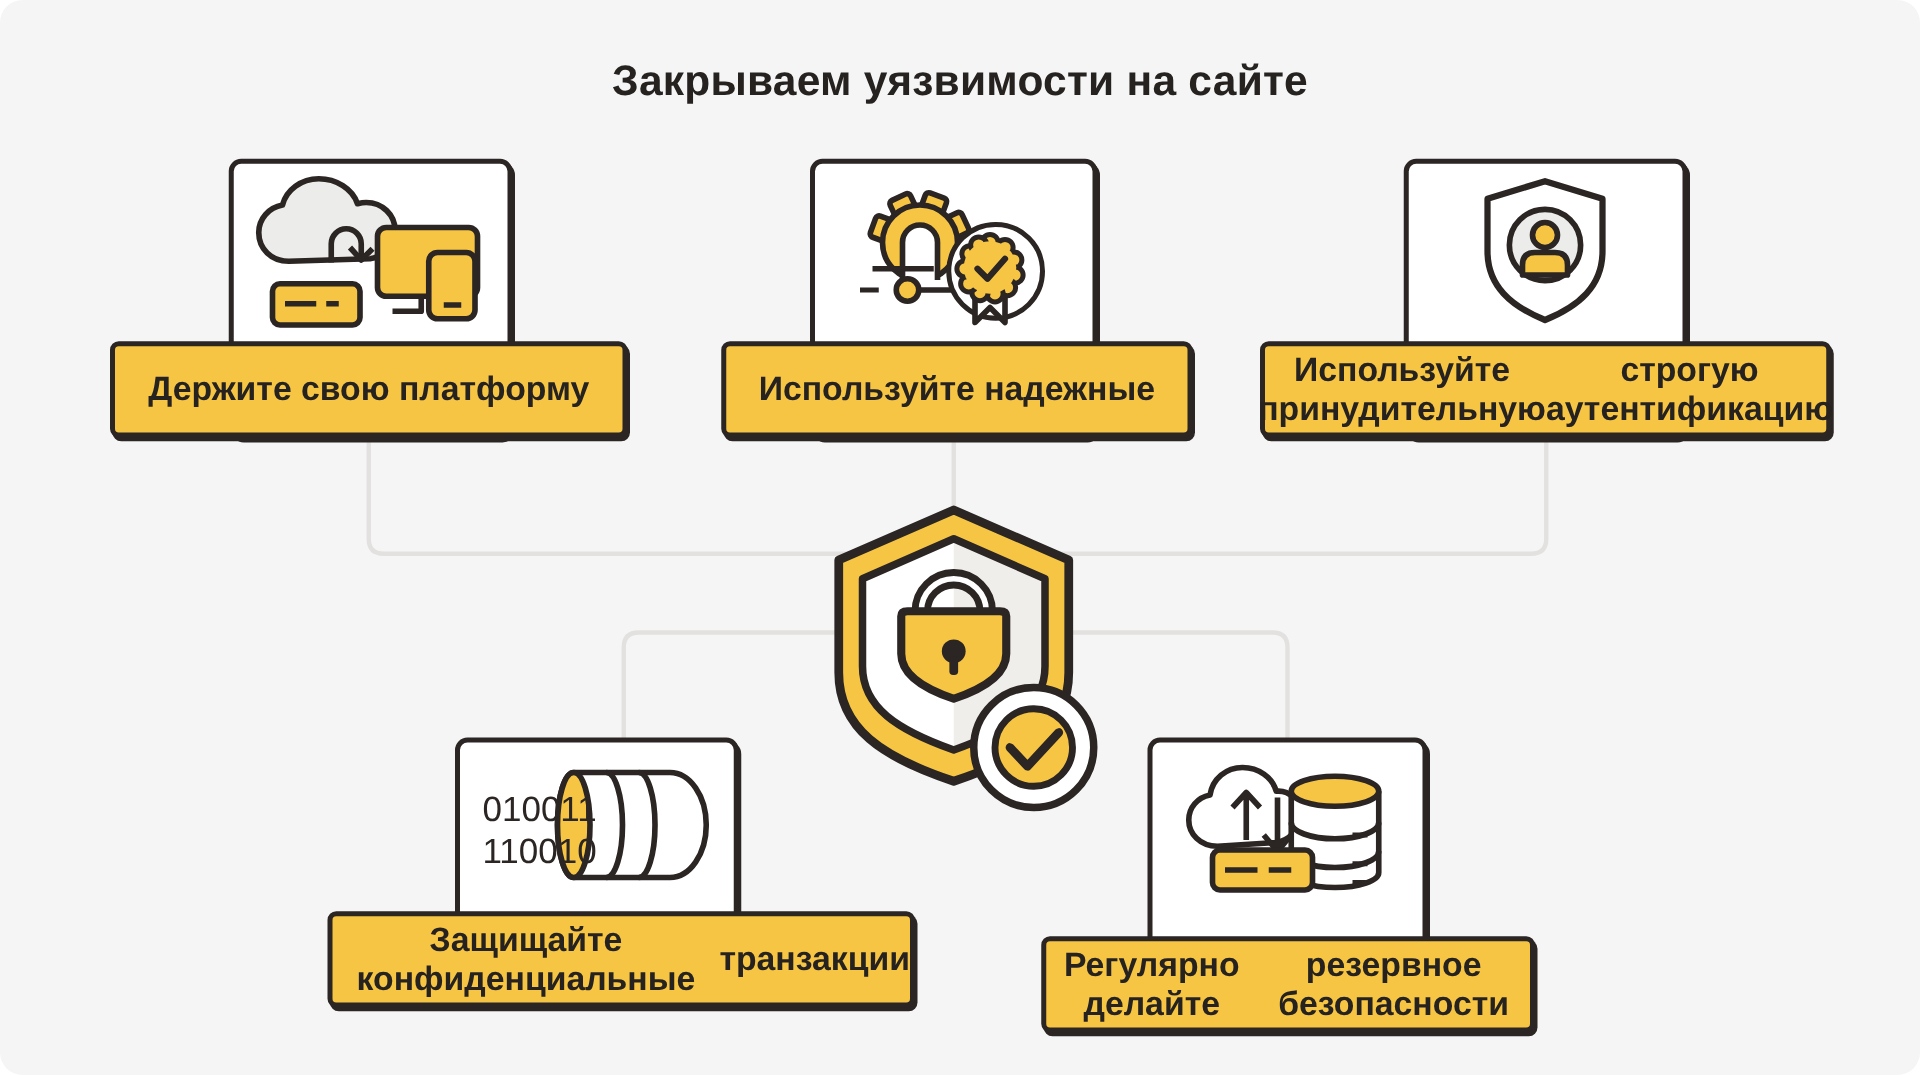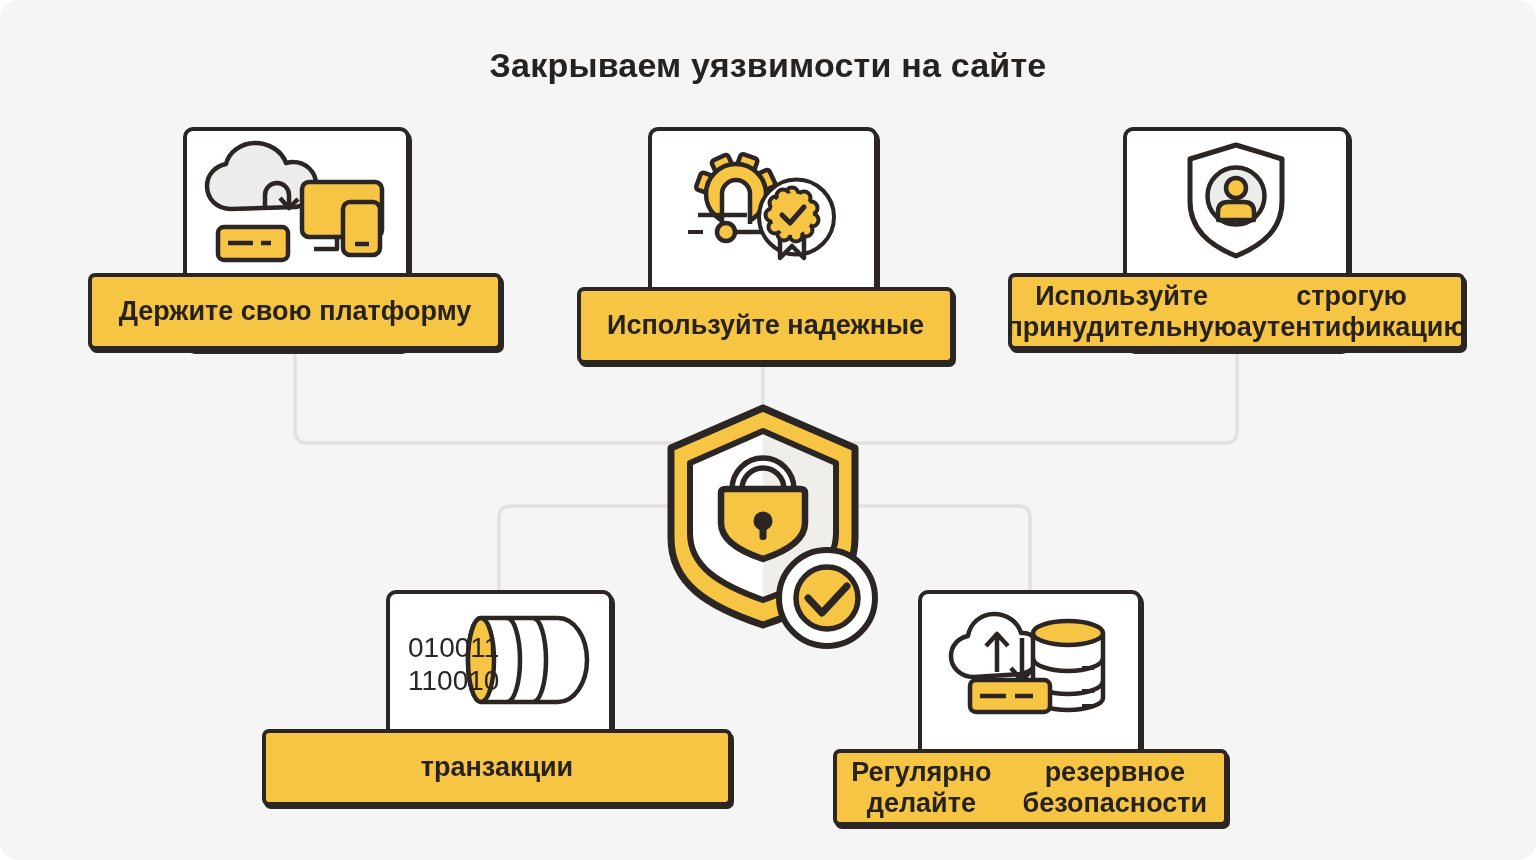--- a/index.html
+++ b/index.html
@@ -95,21 +95,21 @@
           <circle cx="123" cy="96" r="6.5" fill="#F7C544"></circle>
           <circle cx="120" cy="84" r="6.5" fill="#F7C544"></circle>
           <circle cx="124" cy="72" r="6.5" fill="#F7C544"></circle>
           <circle cx="131" cy="65" r="6.5" fill="#F7C544"></circle>
         </g>
         <circle cx="140" cy="83" r="21" fill="#F7C544" stroke="none"></circle>
         <path d="M130 84 L138 92 L152 76" fill="none" stroke-width="5" stroke-linecap="round"></path>
       </g>
     </svg>
   </div>
-  <div class="labelbar" style="left:577px; top:273px; width:377px; height:77px;margin-top:14px;">
+  <div class="labelbar" style="left:577px; top:273px; width:377px; height:77px;">
     <span>Используйте надежные</span>
   </div>
 
   <div class="iconbox" style="left:1123px; top:127px; width:227px; height:224px;">
     <svg width="219" height="216" viewBox="0 0 219 216">
       <g stroke="#2B2523" stroke-width="5" stroke-linejoin="round">
         <path d="M109 14 L155 28 V70 C155 98 136 114 109 125 C82 114 63 98 63 70 V28 Z" fill="#ffffff"></path>
         <circle cx="109" cy="65" r="28.5" fill="#ECECEA" stroke-width="4.5"></circle>
         <circle cx="109" cy="57" r="10" fill="#F7C544" stroke-width="4.5"></circle>
         <path d="M91 89 V81 Q91 71 101 71 H117 Q127 71 127 81 V89 Z" fill="#F7C544" stroke-width="4.5"></path>
@@ -130,33 +130,34 @@
       <path d="M84 100 V96 A31 31 0 0 1 146 96 V100 H136 V96 A21 21 0 0 0 94 96 V100 Z" fill="#ffffff" stroke-width="5.5"></path>
       <path d="M73 100 Q73 96 78 96 H152 Q157 96 157 100 V130 Q157 152 115 166 Q73 152 73 130 Z" fill="#F7C544" stroke-width="6.5"></path>
       <circle cx="115" cy="128" r="9.5" fill="#2B2523" stroke="none"></circle>
       <rect x="111.5" y="132" width="7" height="15" rx="3" fill="#2B2523" stroke="none"></rect>
       <circle cx="179" cy="205" r="48" fill="#ffffff" stroke-width="6"></circle>
       <circle cx="179" cy="205" r="31" fill="#F7C544" stroke-width="5.5"></circle>
       <path d="M160 205 L174 220 L199 193" fill="none" stroke-width="7" stroke-linecap="round"></path>
     </g>
   </svg>
 
-  <div class="iconbox" style="left:386px; top:590px; width:227px; height:172px;">
+  <div class="iconbox" style="left:364px; top:590px; width:227px; height:172px;">
     <svg width="219" height="164" viewBox="0 0 219 164">
       <g stroke="#2B2523" stroke-width="4.5" stroke-linejoin="round">
         <path d="M91 24 H168 A29 42 0 0 1 168 108 H91 A13 42 0 0 1 91 24 Z" fill="#ffffff"></path>
         <path d="M117 24 A13 42 0 0 1 117 108" fill="none"></path>
         <path d="M143 24 A13 42 0 0 1 143 108" fill="none"></path>
         <ellipse cx="91" cy="66" rx="13" ry="42" fill="#F7C544"></ellipse>
       </g>
       <text x="18" y="63" font-family="Liberation Sans, sans-serif" font-size="28" fill="#2B2523">010011</text>
       <text x="18" y="96" font-family="Liberation Sans, sans-serif" font-size="28" fill="#2B2523">110010</text>
     </svg>
   </div>
   <div class="labelbar" style="left:262px; top:729px; width:470px; height:77px;">
+    <span>Защищайте конфиденциальные</span>
     <span>транзакции</span>
   </div>
 
   <div class="iconbox" style="left:918px; top:590px; width:224px; height:172px;">
     <svg width="216" height="164" viewBox="0 0 216 164">
       <g stroke="#2B2523" stroke-width="4.5" stroke-linejoin="round">
         <path d="M52 83 C38 83 29 73 29 62 C29 52 36 44 46 42 C48 29 59 20 72 20 C85 20 96 28 99 39 C110 38 118 47 118 58 C118 70 109 79 98 80 L52 83 Z" fill="#ffffff"></path>
         <path d="M111 39 V104 A35 12 0 0 0 181 104 V39" fill="#ffffff"></path>
         <path d="M111 64 A35 13 0 0 0 181 64" fill="none"></path>
         <path d="M111 87 A35 13 0 0 0 181 87" fill="none"></path>

